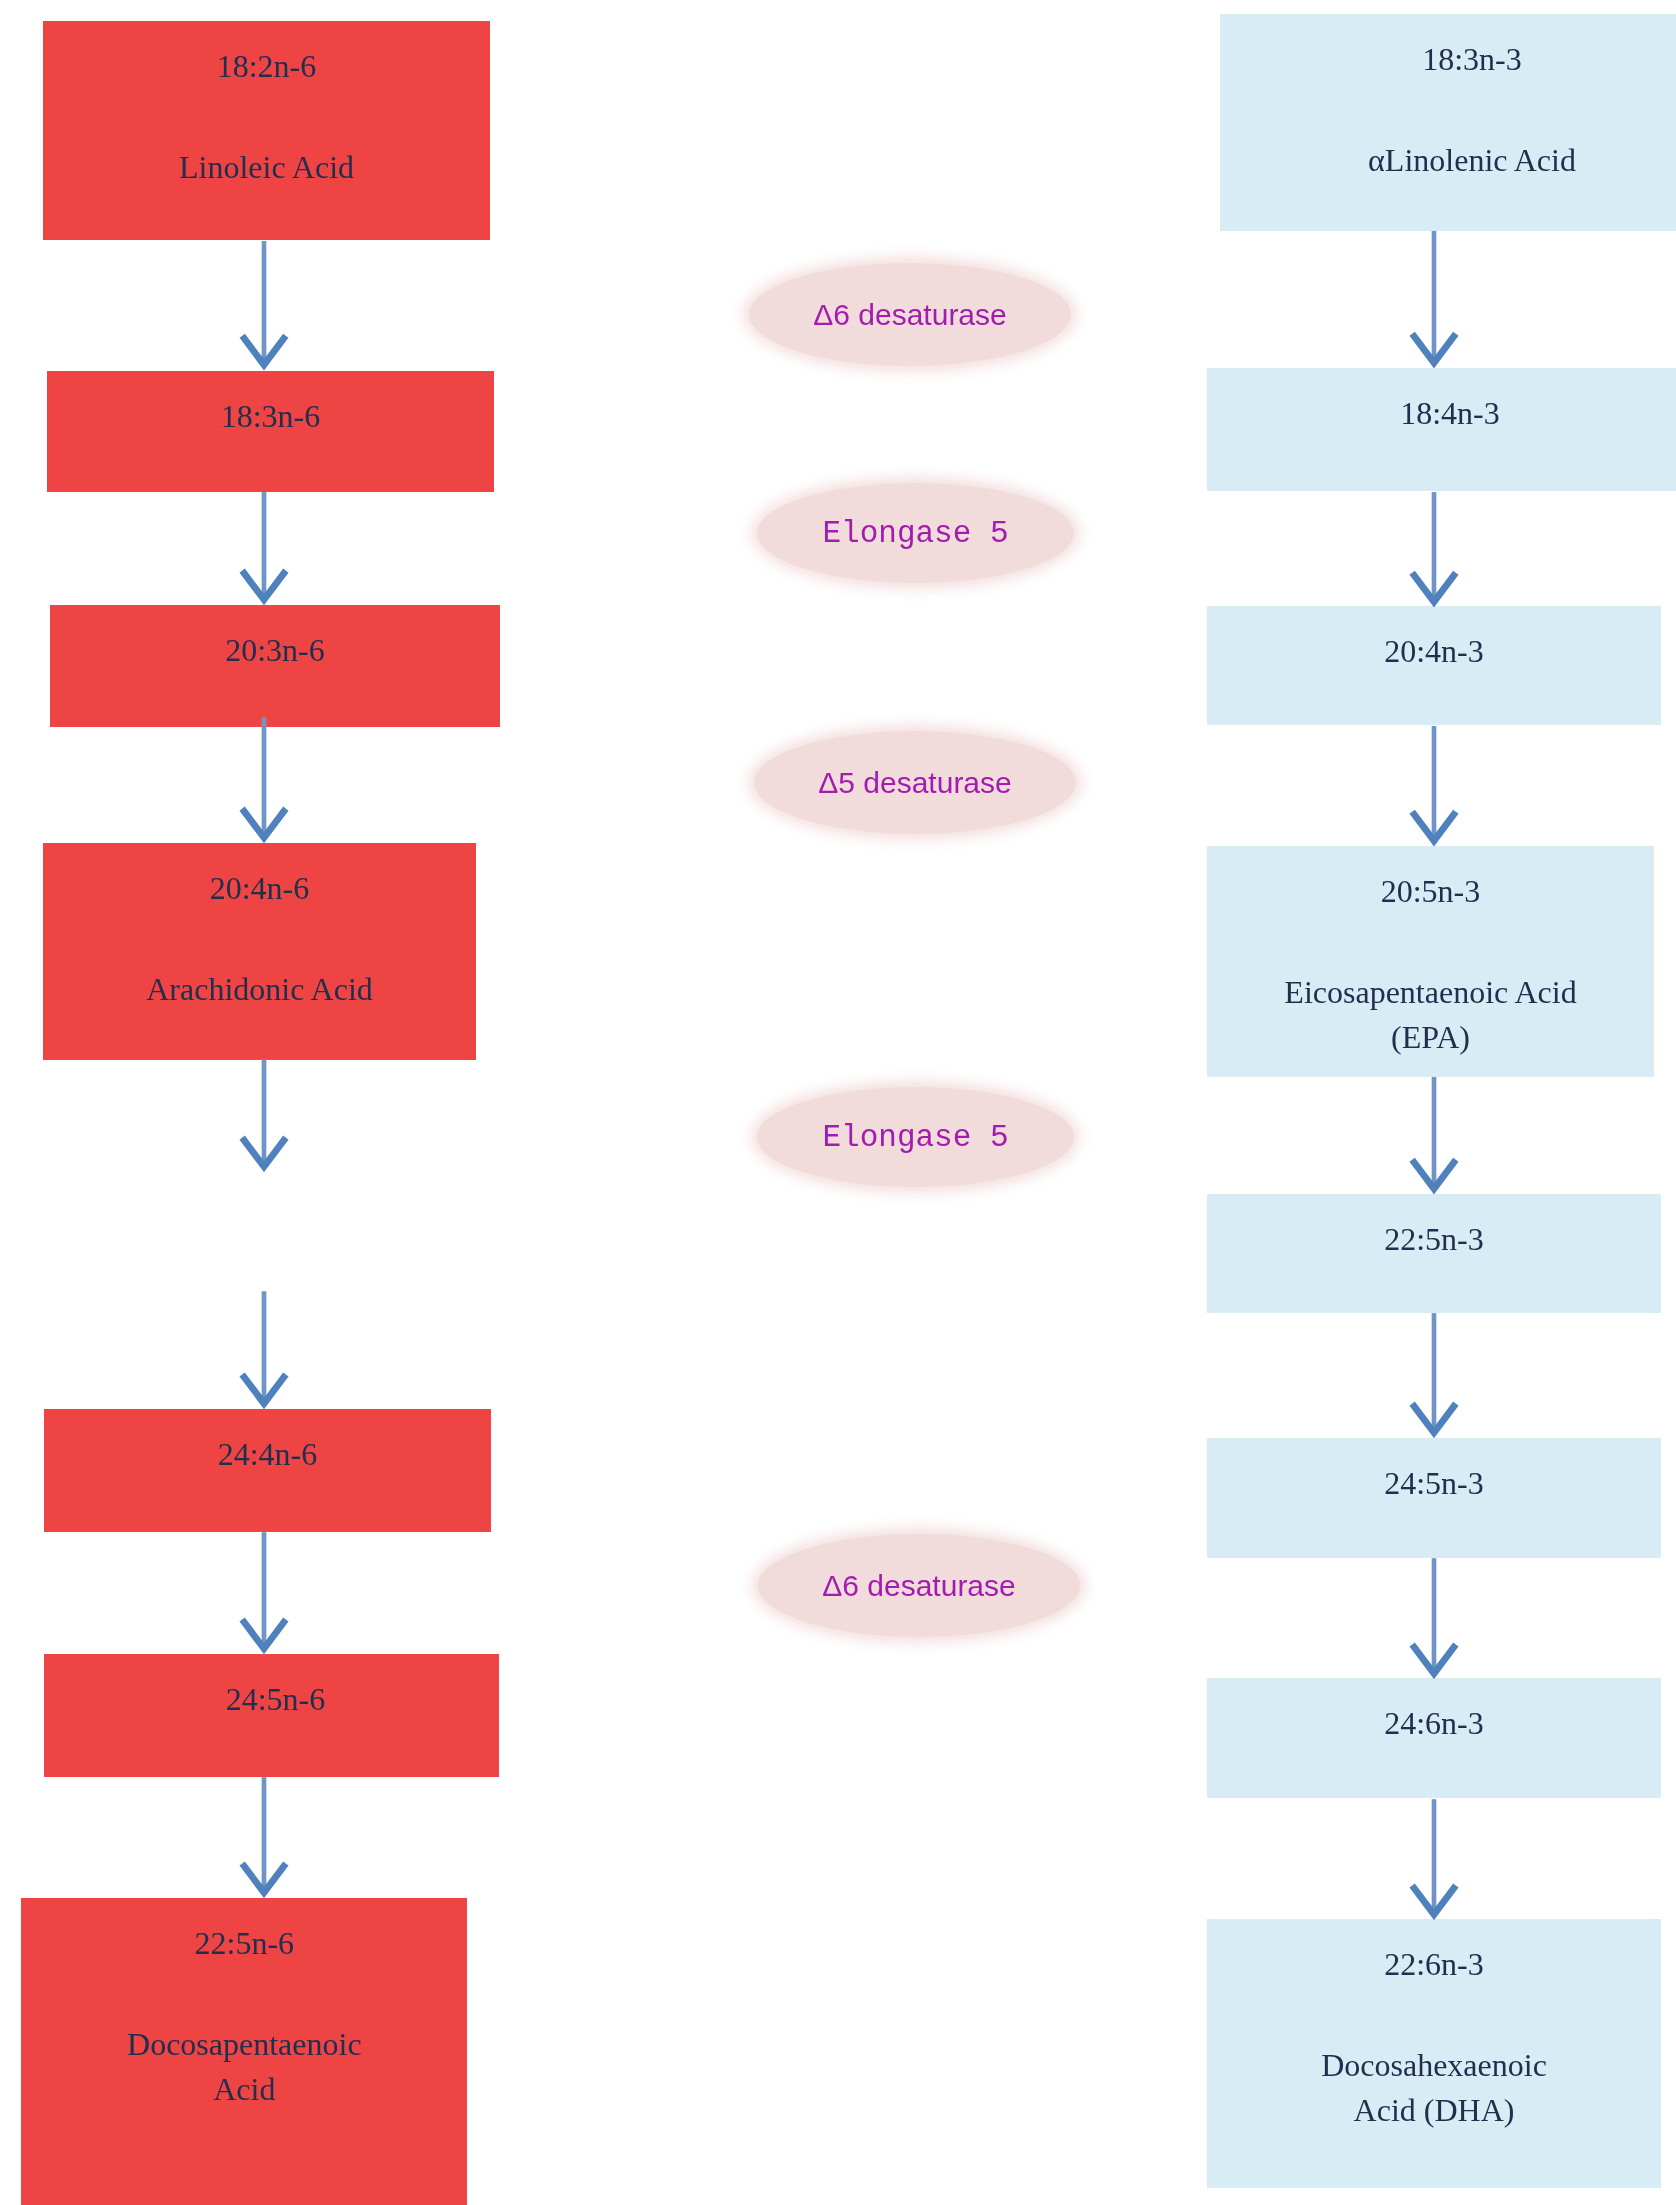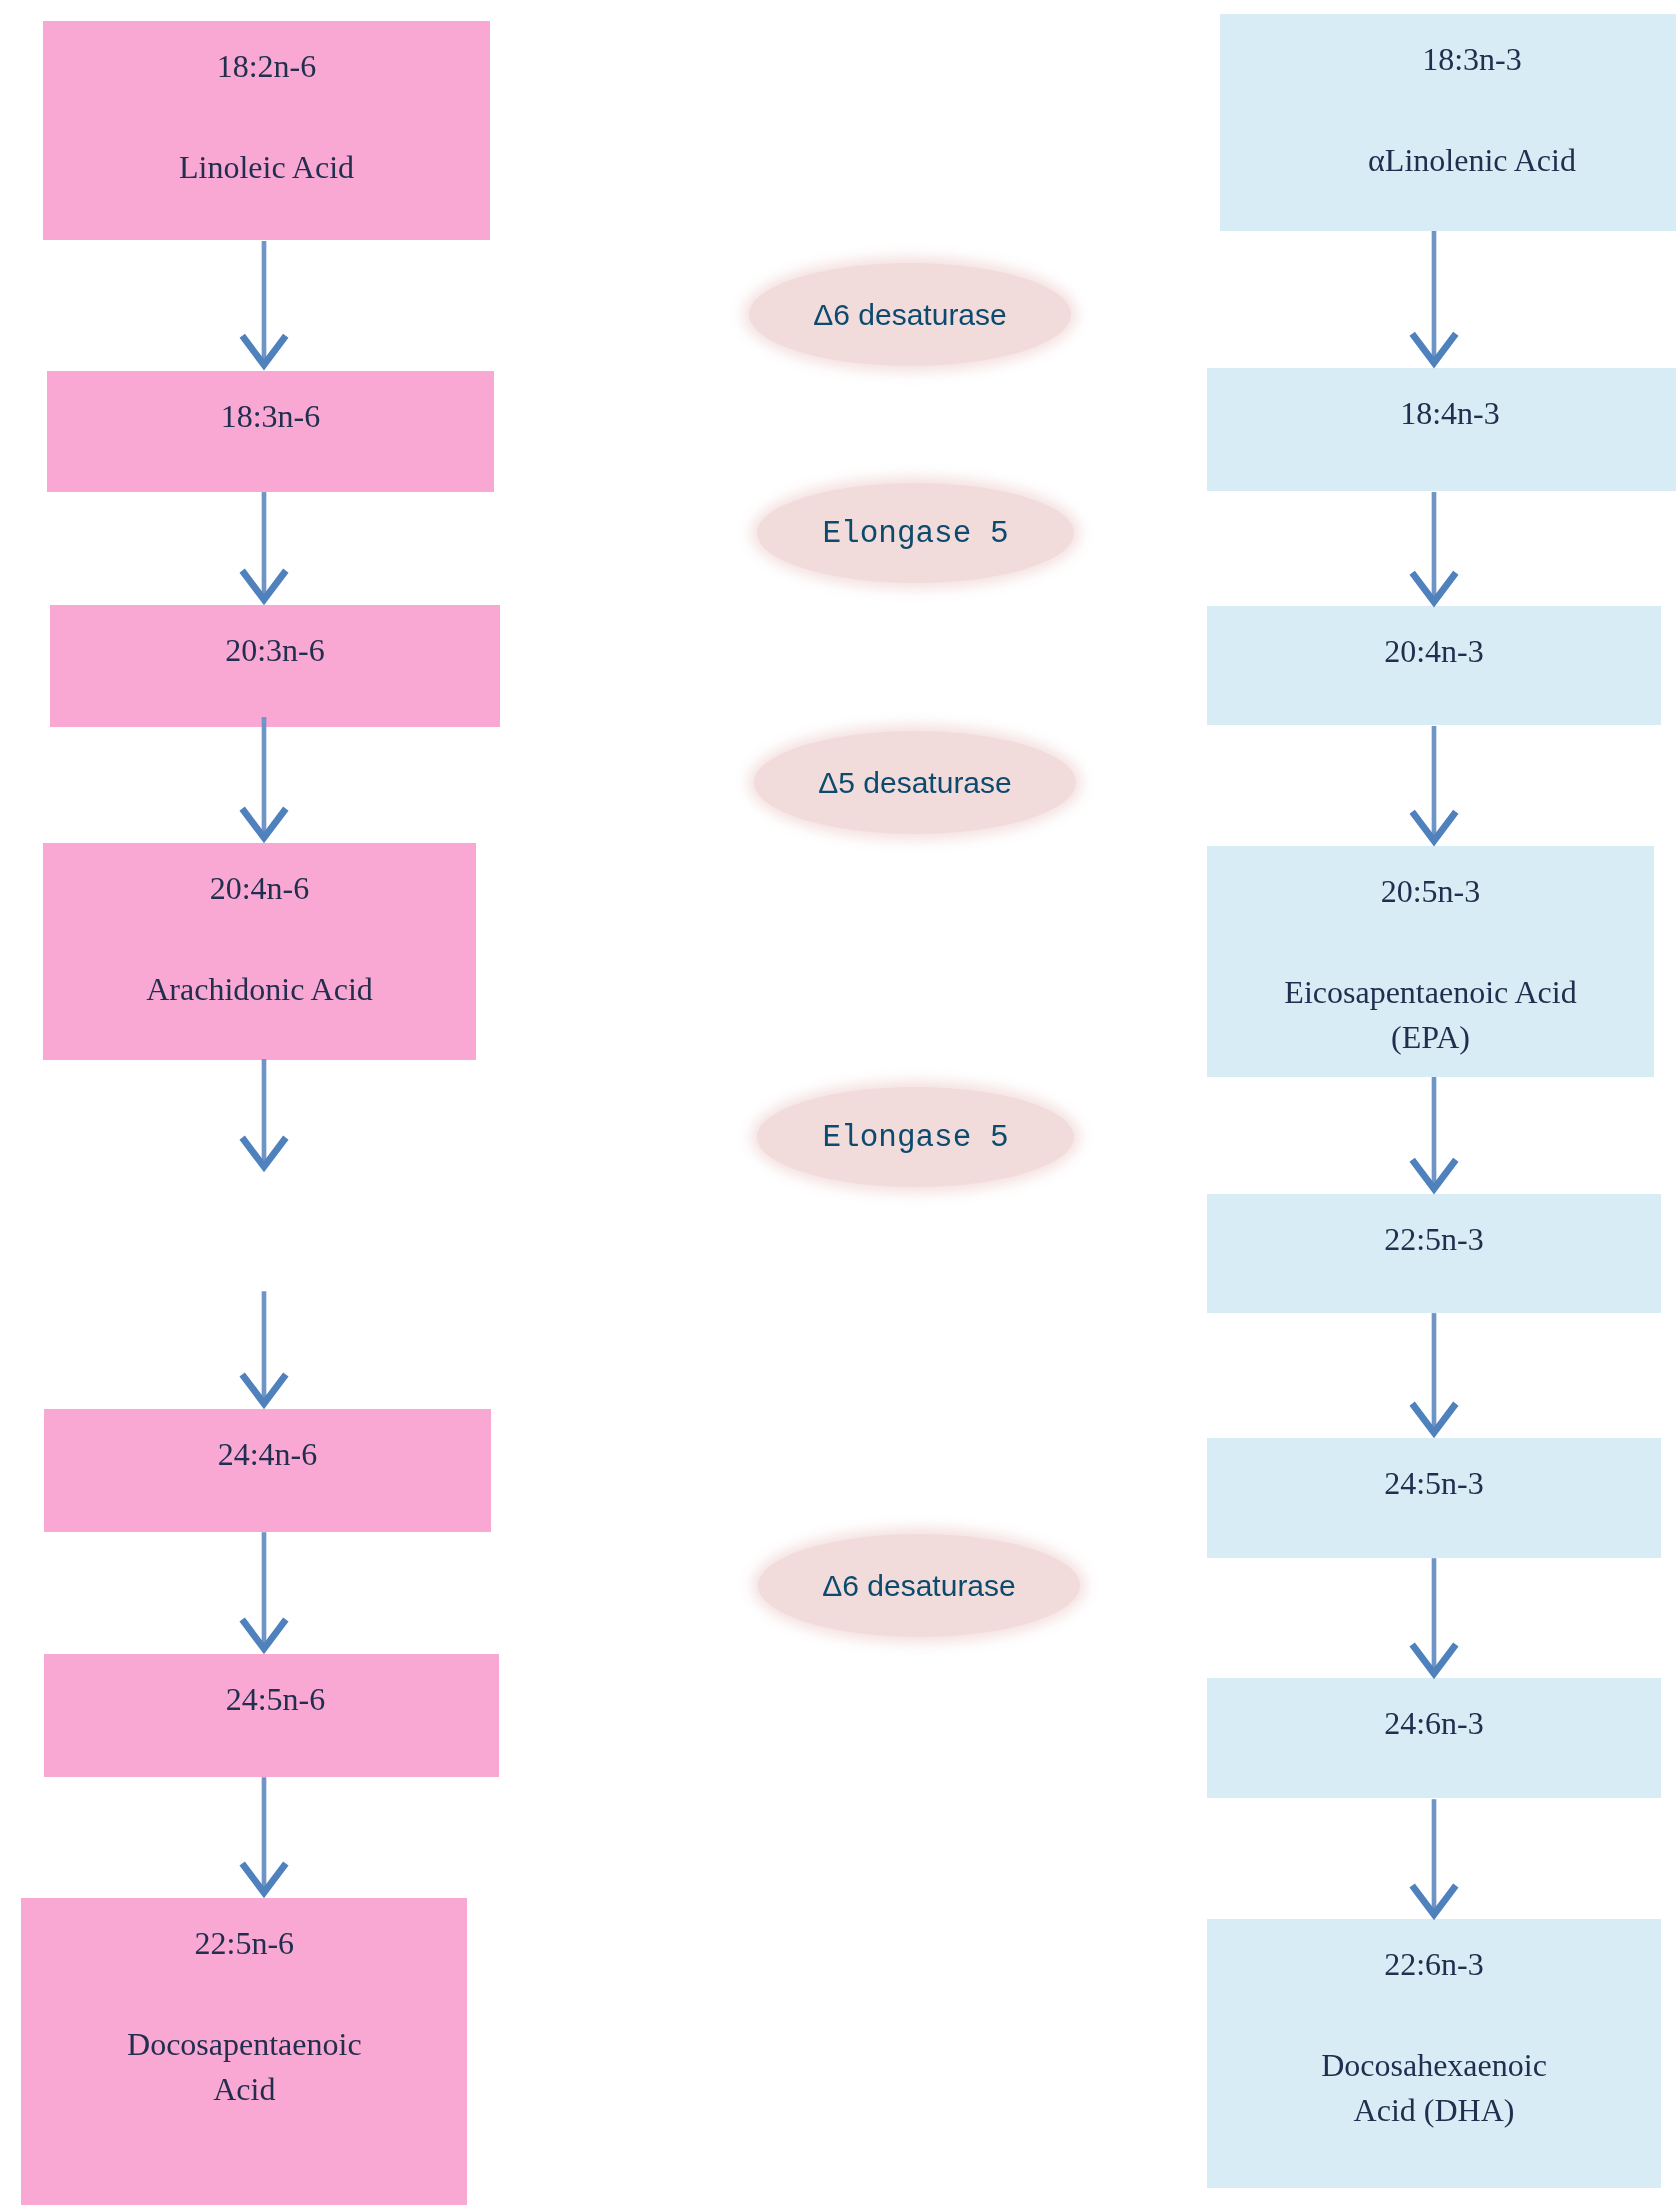--- a/index.html
+++ b/index.html
@@ -13,21 +13,21 @@
     height: 2205px;
     background: #ffffff;
     font-family: "Liberation Serif", serif;
     color: #212f4f;
     overflow: hidden;
   }
   .node {
     position: absolute;
     text-align: center;
   }
-  .node.omega6 { background: #f9a8d4; }
+  .node.omega6 { background: #ef4444; }
   .node.omega3 { background: #d8ecf5; }
   .node .code {
     margin-top: 25px;
     font-size: 32px;
     line-height: 41px;
   }
   .node .name {
     margin-top: 58px;
     font-size: 32px;
     line-height: 45px;
@@ -37,21 +37,21 @@
     line-height: 45px;
   }
   .enzyme {
     position: absolute;
     background: #f2dcdb;
     border-radius: 50%;
     display: flex;
     align-items: center;
     justify-content: center;
     box-shadow: 0 0 12.5px 6.2px rgba(242, 220, 219, 0.85);
-    color: #0c4a6e;
+    color: #a21caf;
   }
   .enzyme.sans {
     font-family: "Liberation Sans", sans-serif;
     font-size: 30px;
   }
   .enzyme.serif {
     font-family: Liberation Mono, monospace;
     font-size: 31px;
   }
   .arrow {

